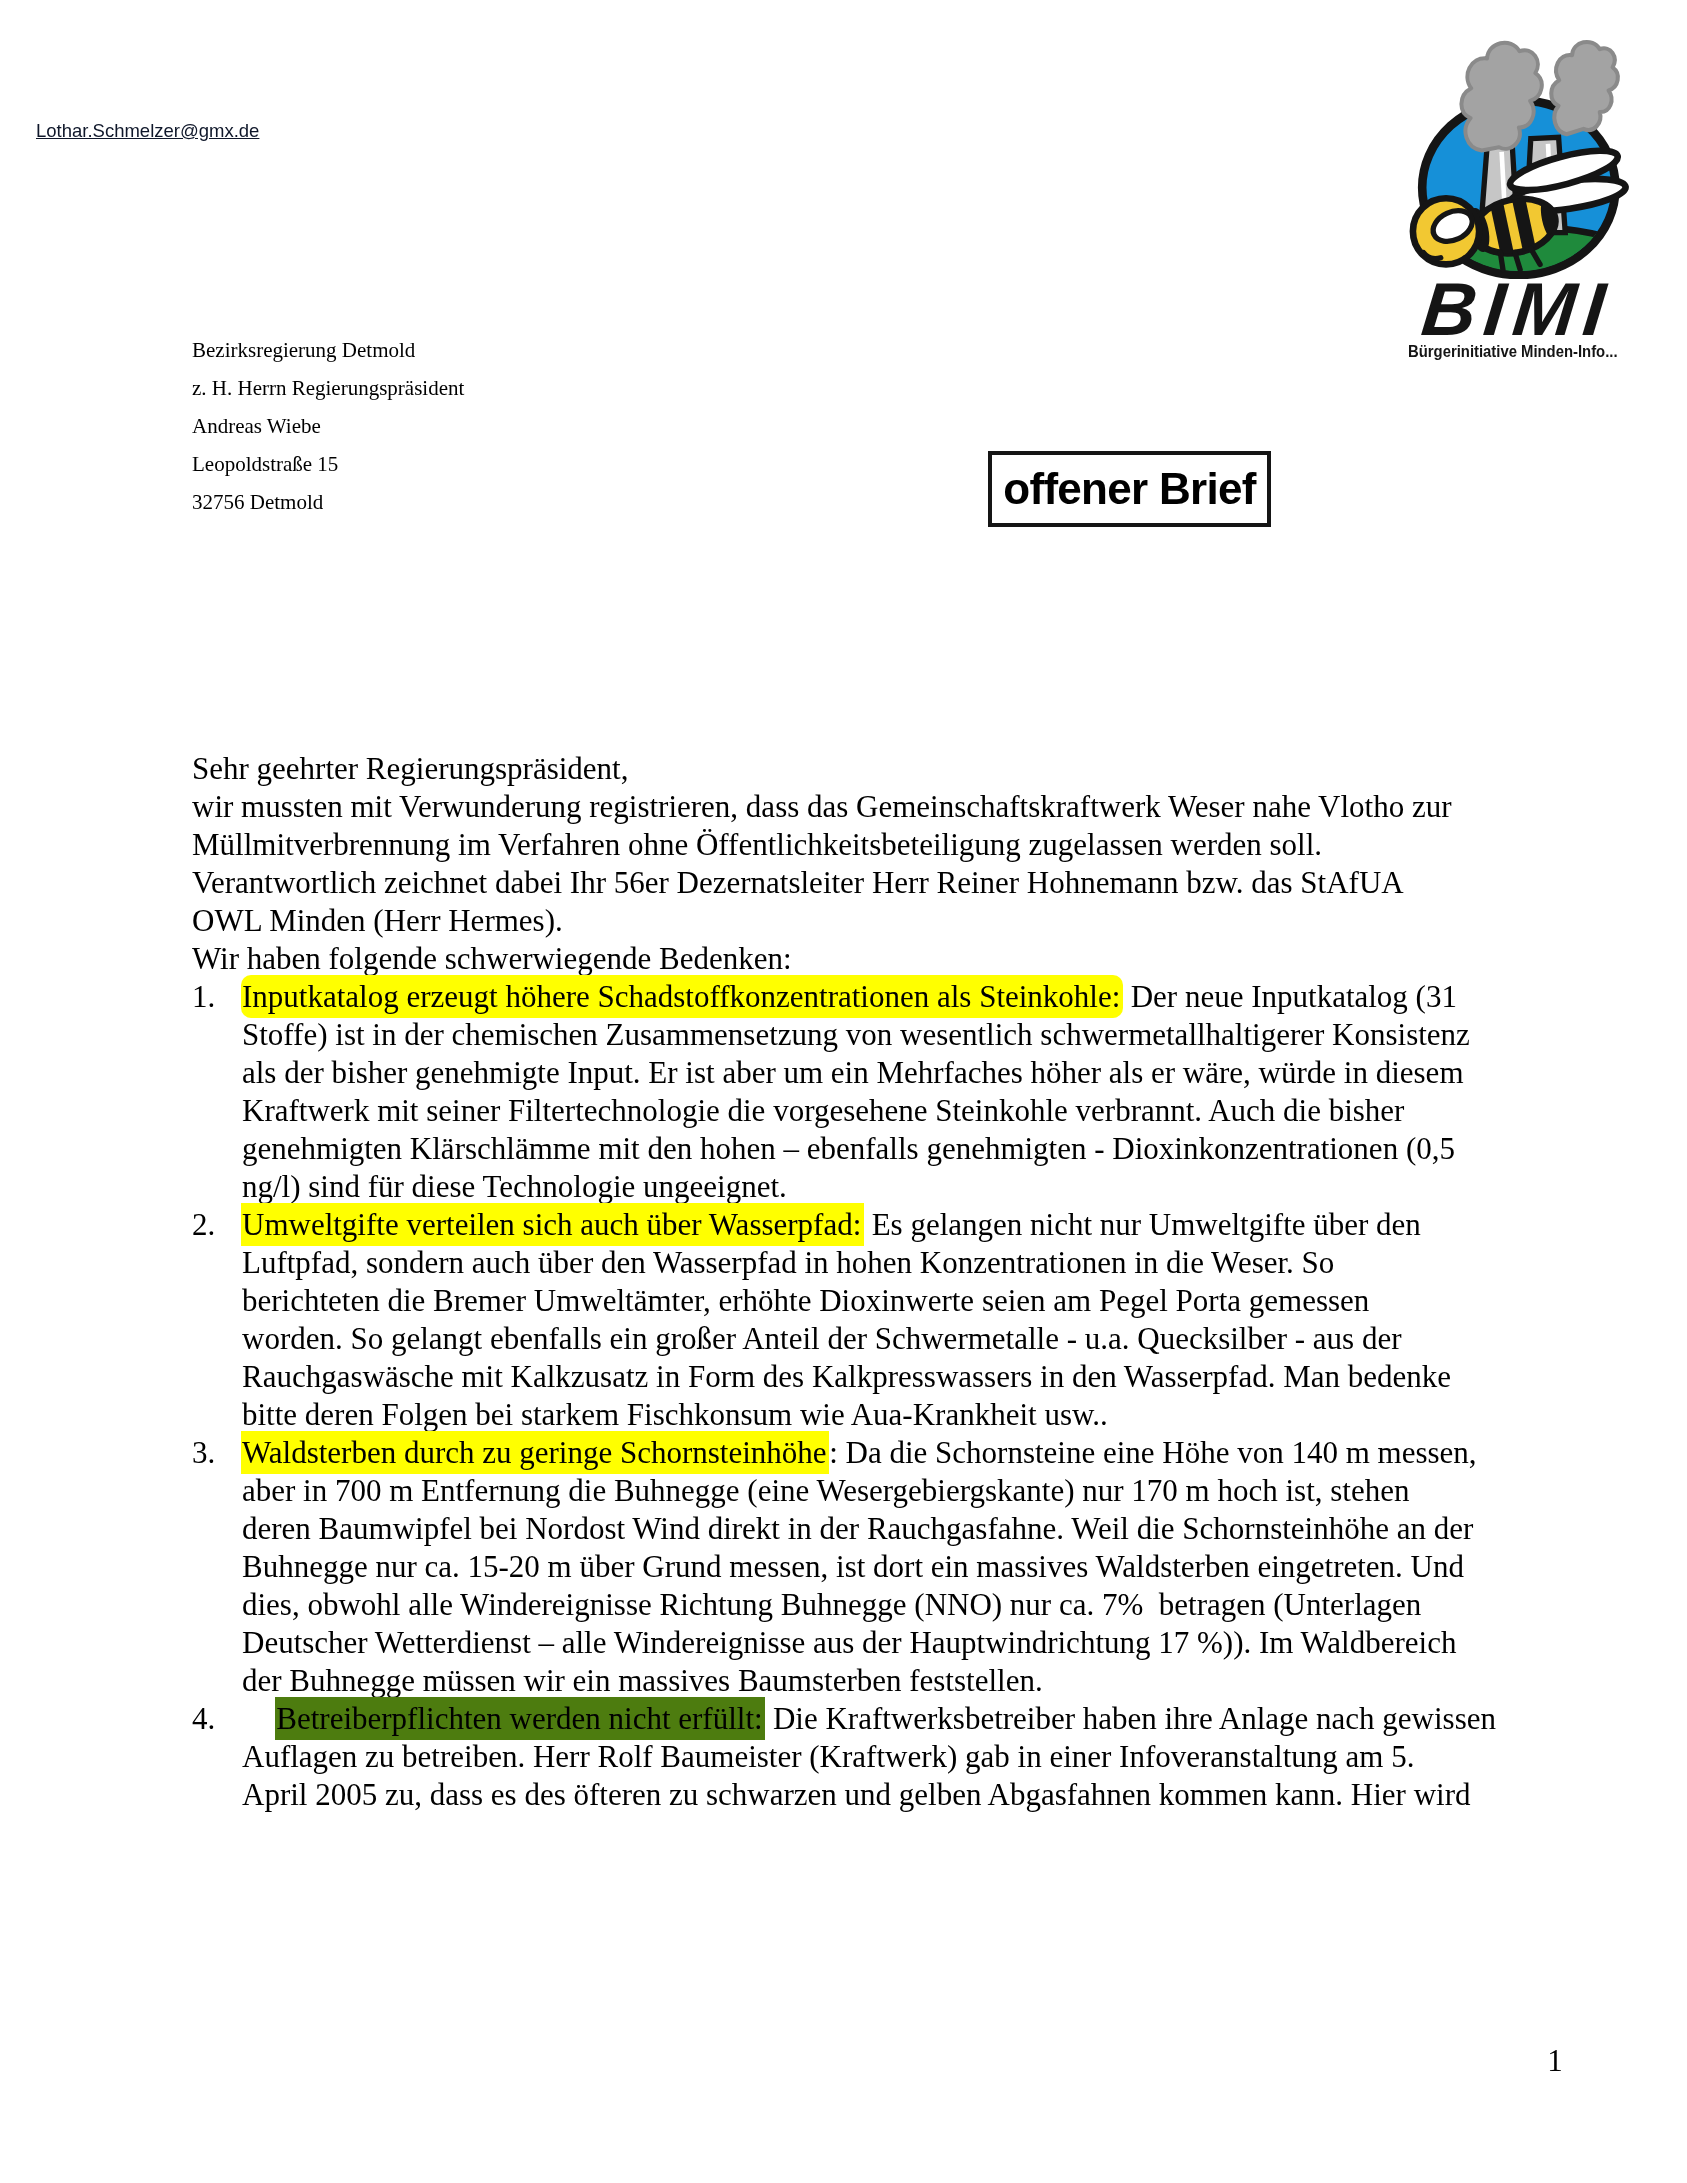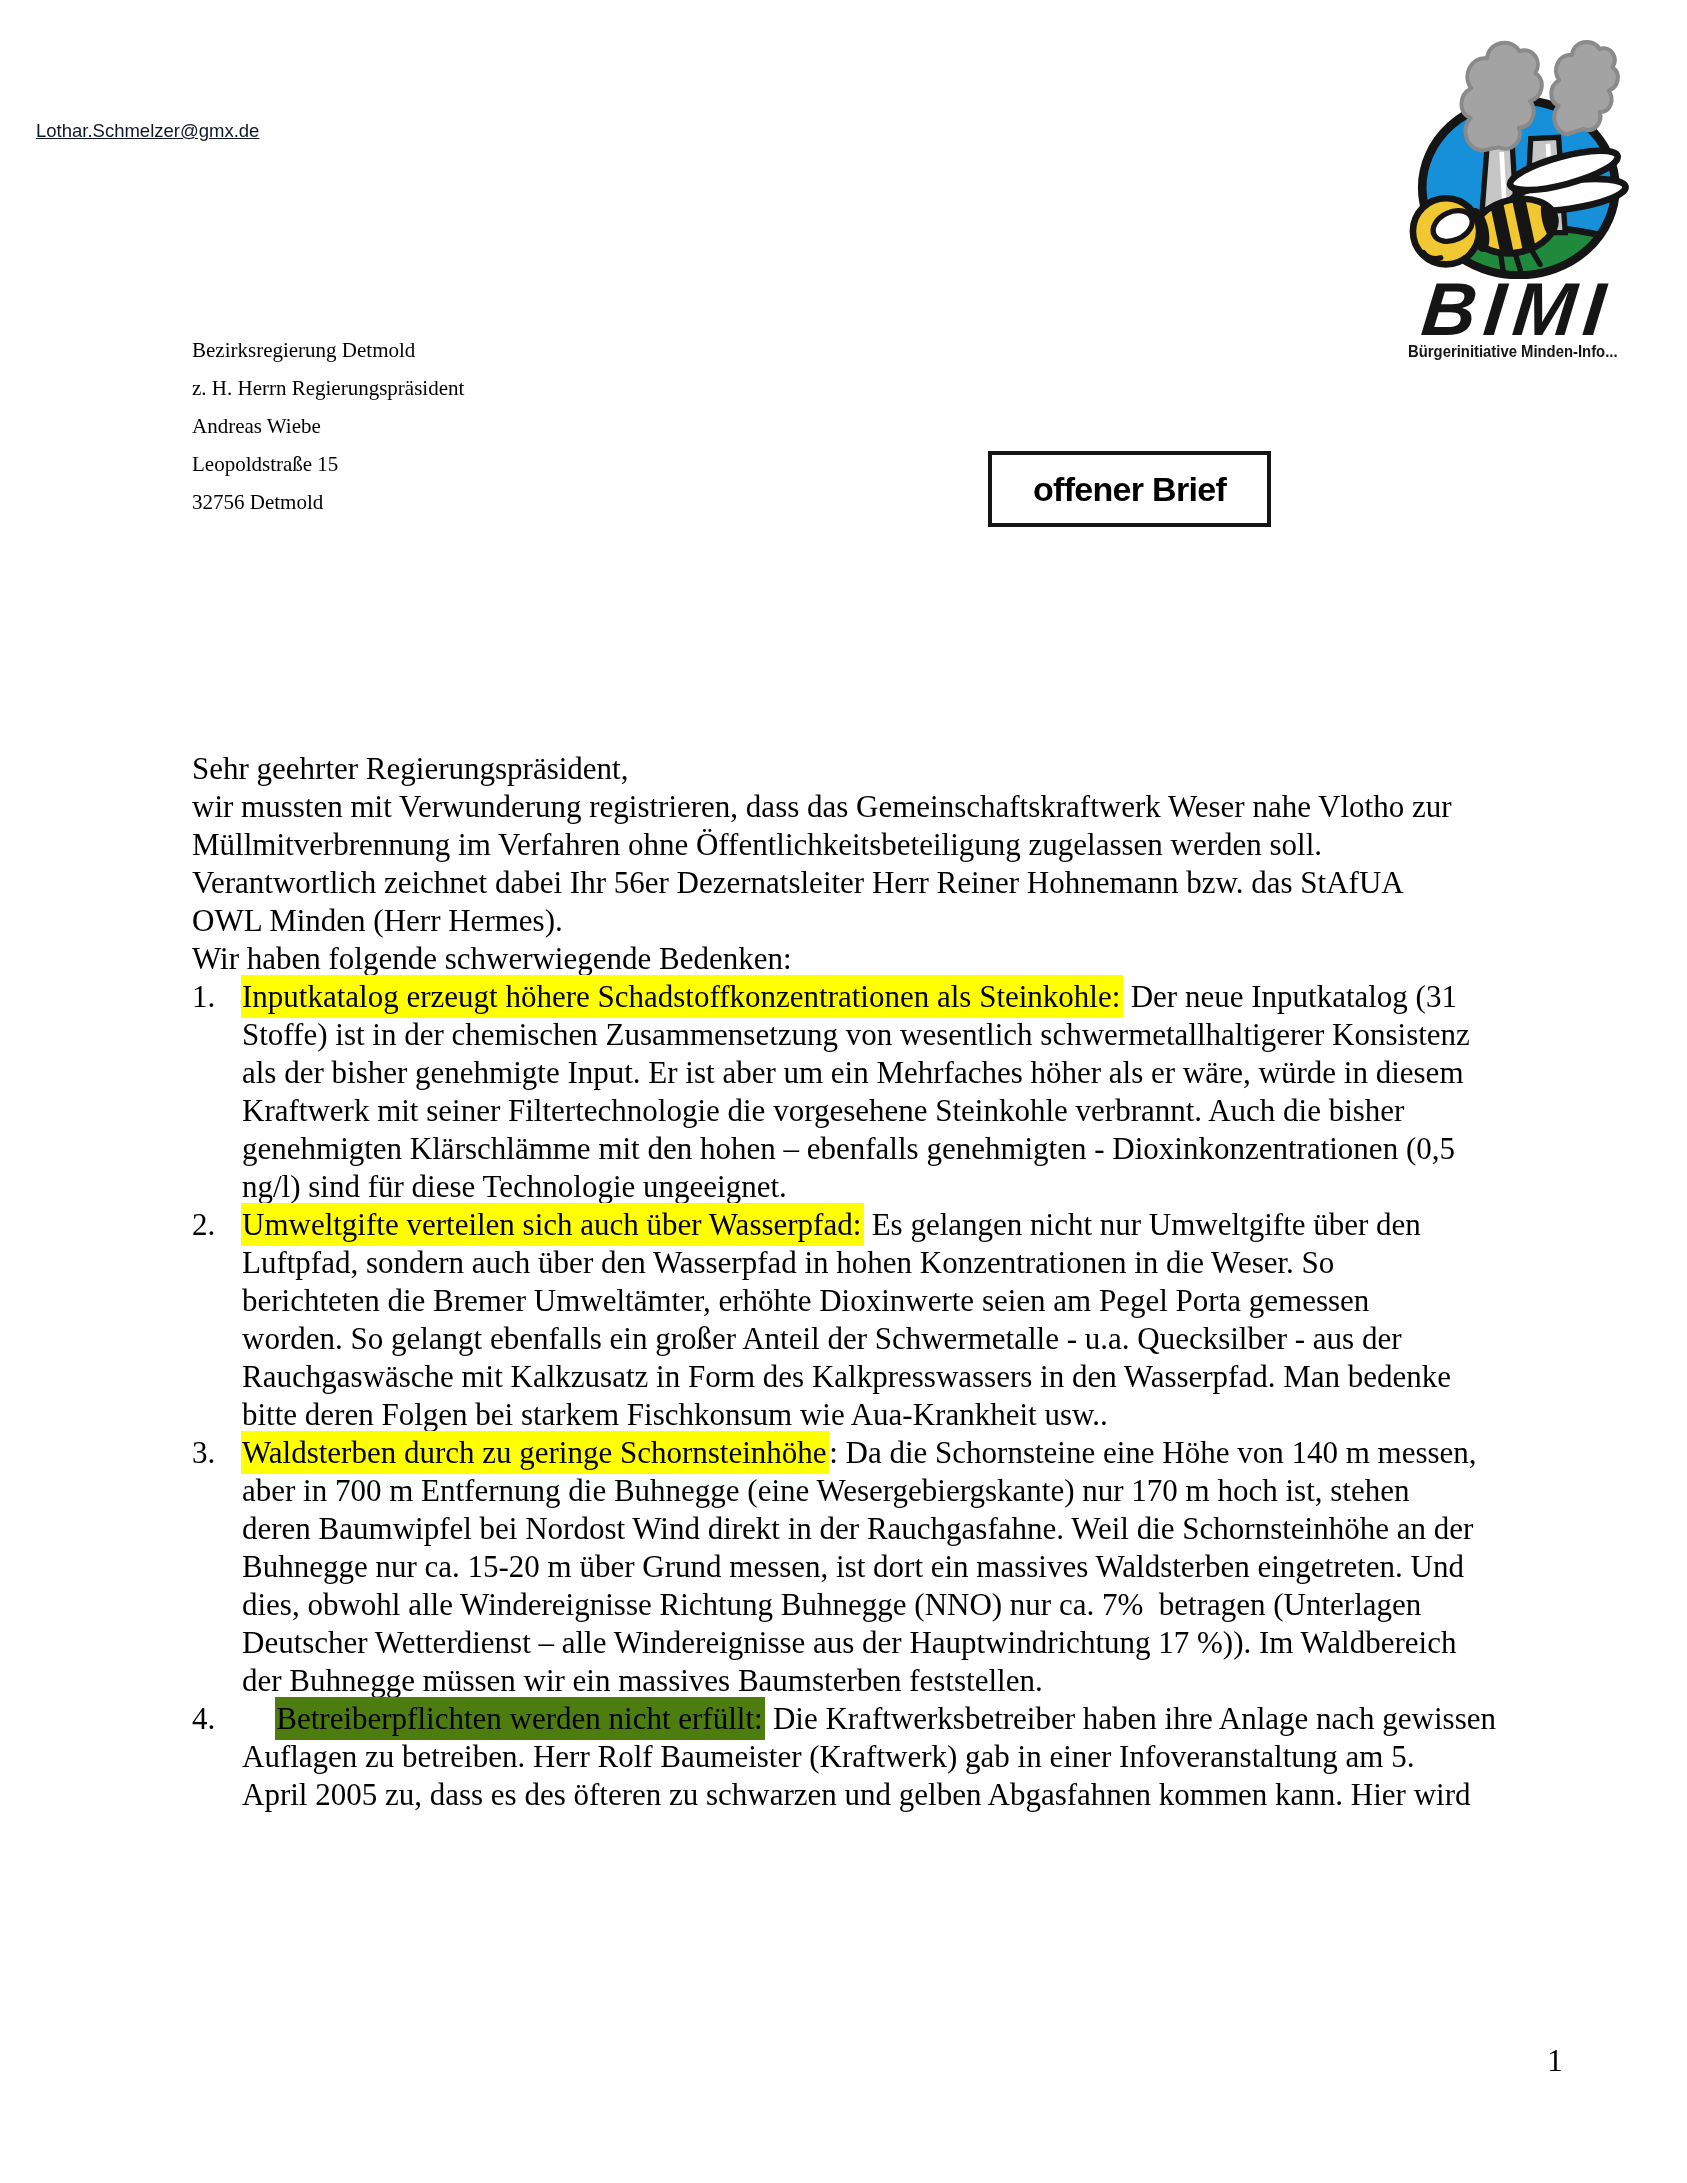--- a/index.html
+++ b/index.html
@@ -31,21 +31,21 @@
     transform:scaleX(0.9);transform-origin:left center;
   }
   
   .recipient{position:absolute;left:192px;top:331px;font-size:21px;line-height:38px;white-space:pre;}
   
   .stamp{
     position:absolute;left:988px;top:451px;width:283px;height:76px;
     border:4px solid #151515;box-sizing:border-box;
     display:flex;align-items:center;justify-content:center;
     font-family:"Liberation Sans","DejaVu Sans",sans-serif;
-    font-weight:bold;font-size:34px;letter-spacing:-0.7px;
+    font-weight:bold;font-size:44px;letter-spacing:-0.7px;
   }
   
   .dateline{position:absolute;left:192px;top:596px;font-size:31px;line-height:38px;}
   .subject{font-weight:bold;}
   
   .body{position:absolute;left:192px;top:750px;width:1442px;font-size:31px;line-height:38px;}
   .intro{white-space:pre;}
   .concern{position:relative;padding-left:50px;}
   .concern .num{position:absolute;left:0;top:0;}
   .ctext{white-space:pre;}
@@ -132,21 +132,21 @@
   <div class="body">
     <div>Sehr geehrter Regierungspräsident,</div>
     <div class="intro">wir mussten mit Verwunderung registrieren, dass das Gemeinschaftskraftwerk Weser nahe Vlotho zur
 Müllmitverbrennung im Verfahren ohne Öffentlichkeitsbeteiligung zugelassen werden soll.
 Verantwortlich zeichnet dabei Ihr 56er Dezernatsleiter Herr Reiner Hohnemann bzw. das StAfUA
 OWL Minden (Herr Hermes).
 Wir haben folgende schwerwiegende Bedenken:</div>
     <div id="concerns">
         <div class="concern">
           <span class="num">1.</span>
-          <div class="ctext"><span class="hl" style="background: rgb(255, 255, 0);">Inputkatalog erzeugt höhere Schadstoffkonzentrationen als Steinkohle:</span> Der neue Inputkatalog (31
+          <div class="ctext"><span class="hl" style="background: rgb(255, 255, 0); border-radius: 10px;">Inputkatalog erzeugt höhere Schadstoffkonzentrationen als Steinkohle:</span> Der neue Inputkatalog (31
 Stoffe) ist in der chemischen Zusammensetzung von wesentlich schwermetallhaltigerer Konsistenz
 als der bisher genehmigte Input. Er ist aber um ein Mehrfaches höher als er wäre, würde in diesem
 Kraftwerk mit seiner Filtertechnologie die vorgesehene Steinkohle verbrannt. Auch die bisher
 genehmigten Klärschlämme mit den hohen – ebenfalls genehmigten - Dioxinkonzentrationen (0,5
 ng/l) sind für diese Technologie ungeeignet.</div>
         </div>
         <div class="concern">
           <span class="num">2.</span>
           <div class="ctext"><span class="hl" style="background: rgb(255, 255, 0);">Umweltgifte verteilen sich auch über Wasserpfad:</span> Es gelangen nicht nur Umweltgifte über den
 Luftpfad, sondern auch über den Wasserpfad in hohen Konzentrationen in die Weser. So

